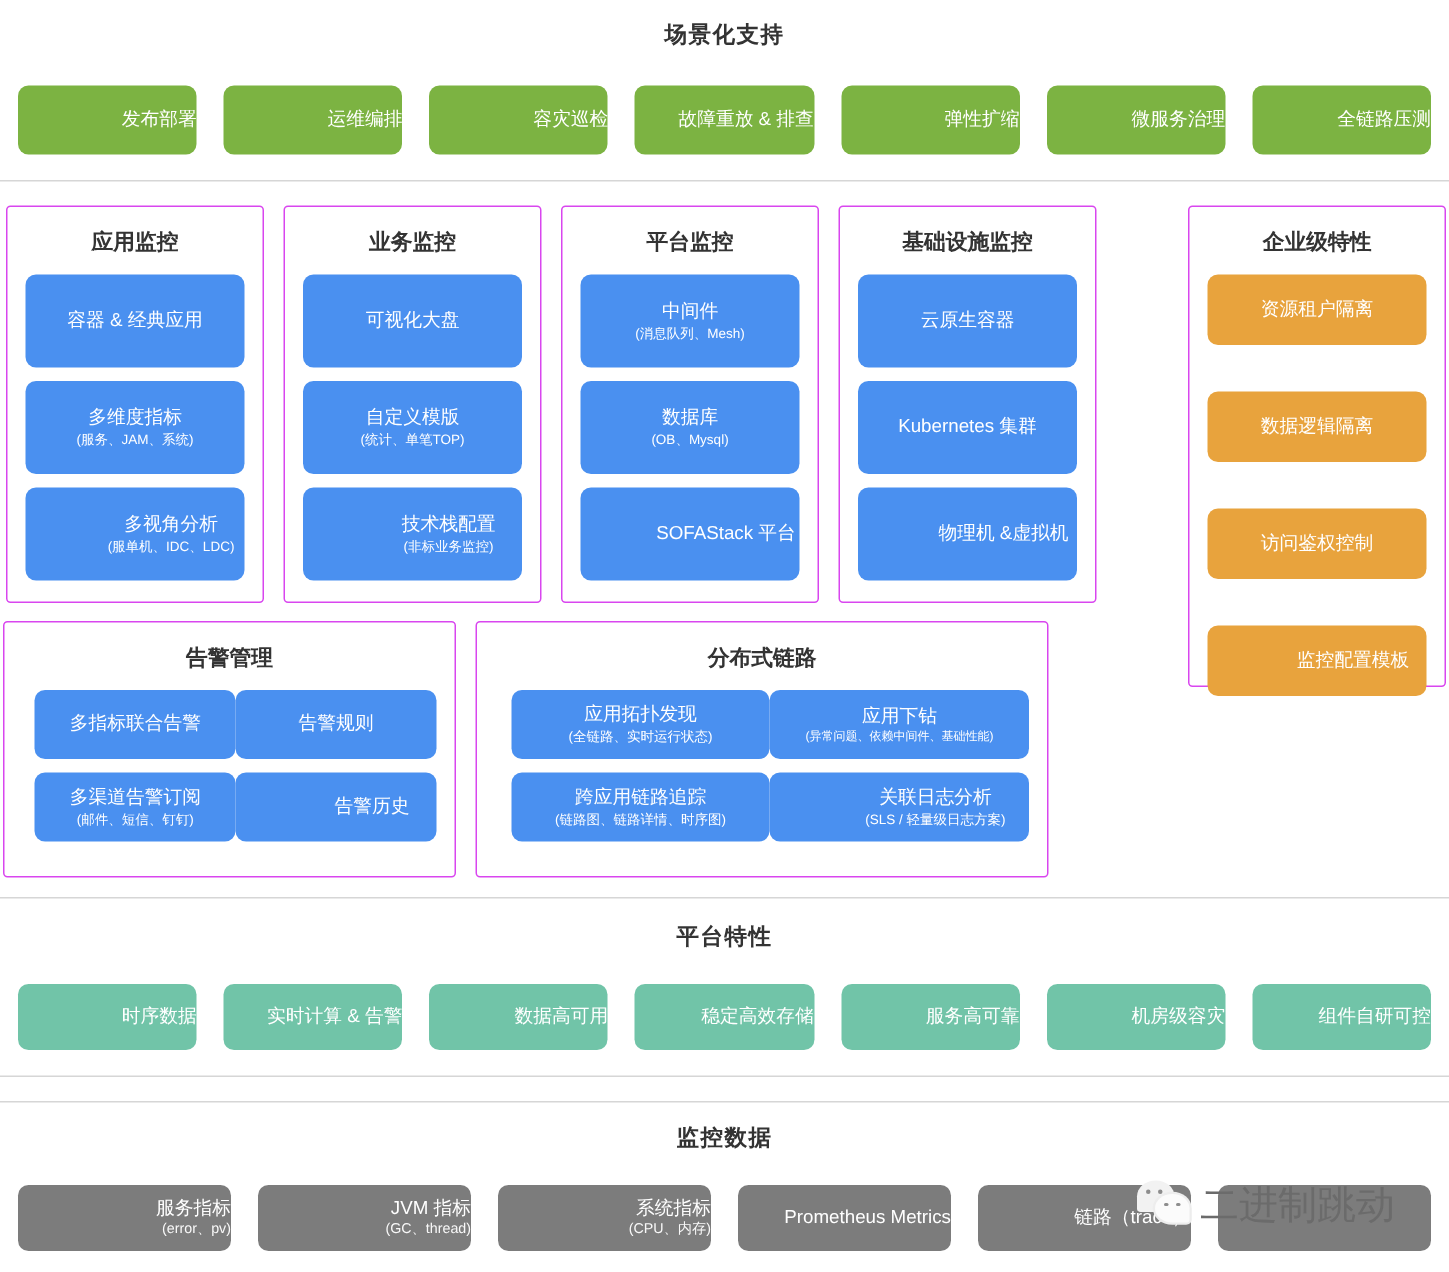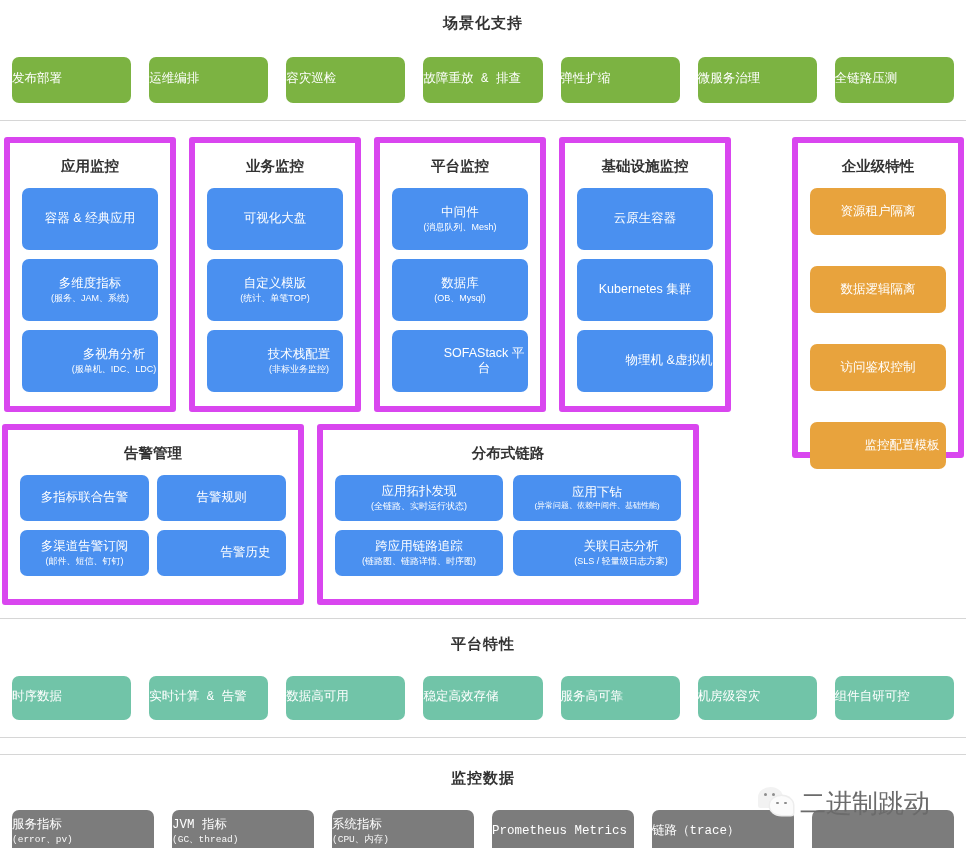--- a/index.html
+++ b/index.html
@@ -32,26 +32,25 @@
     justify-content: space-between;
     align-items: stretch;
     padding: 0 12px;
   }
   .pill {
     flex: 1 1 0;
     margin: 0 9px;
     border-radius: 7px;
     display: flex;
     flex-direction: column;
-    align-items: flex-start;
+    align-items: flex-end;
     justify-content: center;
     color: #ffffff;
     text-align: center;
     line-height: 1.25;
-    font-family: Liberation Mono, monospace;
   }
   .pill:first-child { margin-left: 0; }
   .pill:last-child  { margin-right: 0; }
   .pill .t  { font-size: 12.5px; }
   .pill .st { font-size: 9.5px; opacity: .95; margin-top: 1px; }
 
   .pill.green { background: #7cb342; }
   .pill.mint  { background: #71c4a8; }
   .pill.gray  { background: #7c7c7c; }
 
@@ -64,21 +63,21 @@
   
   #middle { padding: 0; }
 
   .card-grid {
     display: flex;
     align-items: flex-start;
     padding: 0 2px;
   }
 
   .card {
-    border: 6px solid #d946ef;
+    border: 1px solid #d946ef;
     border-radius: 3px;
     background: #ffffff;
     padding: 14px 12px 14px 12px;
   }
   .card > .card-title {
     text-align: center;
     font-weight: bold;
     font-size: 14.5px;
     color: #333333;
     margin-bottom: 12px;
@@ -114,21 +113,21 @@
   .col-ent .orange-box:last-child { margin-bottom: 0; }
 
   
   .row2 { display: flex; align-items: flex-start; margin-top: 12px; }
   .card-alert { width: 302px; margin-right: 13px; }
   .card-trace { width: 382px; }
 
   .two-col {
     display: flex;
     flex-wrap: wrap;
-    justify-content: space-between;
+    justify-content: flex-end;
   }
   .two-col > .blue-box {
     width: 48.5%;
     height: 46px;
   }
 
   
   #platform-band { padding-top: 16px; }
   #platform-band .section-title { margin-bottom: 22px; }
   #platform-row .pill { height: 44px; }

